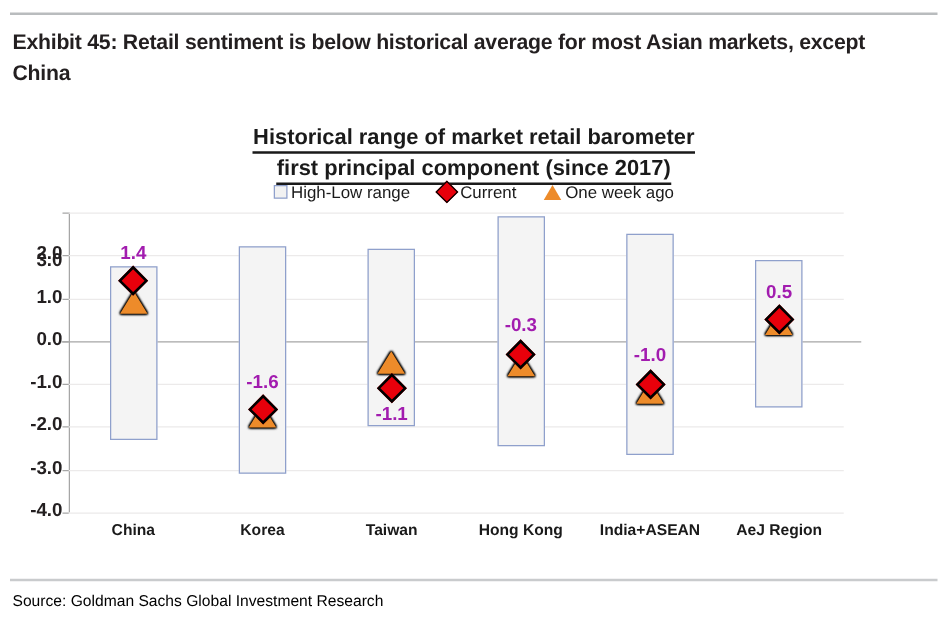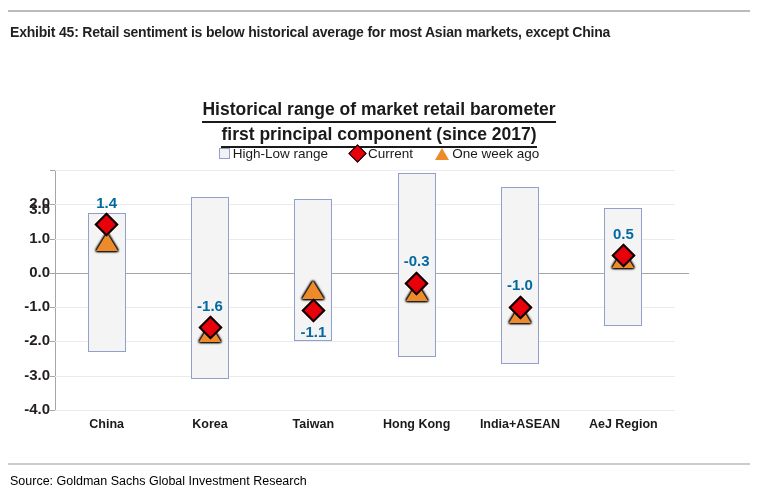--- a/index.html
+++ b/index.html
@@ -9,21 +9,21 @@
     font-family:"Liberation Sans", sans-serif;
     color:#231f20;
     overflow:hidden;
     position:relative;
   }
   .top-rule{
     position:absolute;left:8px;top:10px;width:742px;height:2px;background:#b9bcbe;
   }
   .exhibit-title{
     position:absolute;left:10px;top:22px;width:720px;
-    font-size:14px;font-weight:bold;line-height:1.45;
+    font-size:17px;font-weight:bold;line-height:1.45;
     letter-spacing:-0.2px;
     color:#231f20;
   }
   .chart-area{
     position:absolute;left:0;top:92px;width:646px;height:355px;
   }
   .chart-title{
     position:absolute;left:129px;top:6px;width:500px;
     text-align:center;font-size:17.5px;font-weight:bold;line-height:1.32;
     color:#1a1a1a;
@@ -81,21 +81,21 @@
     position:absolute;width:17px;height:17px;background:#e8000b;
     border:2.3px solid #000;box-sizing:border-box;transform:rotate(45deg);
   }
   .marker-tri{
     position:absolute;width:0;height:0;
     border-left:11px solid transparent;border-right:11px solid transparent;
     border-bottom:18px solid #ed8b2a;
     filter:drop-shadow(0 0 0.8px #000) drop-shadow(0 0 0.8px #000) drop-shadow(0 0 0.6px #000);
   }
   .dlabel{
-    position:absolute;font-size:15px;font-weight:bold;color:#0369a1;white-space:nowrap;
+    position:absolute;font-size:15px;font-weight:bold;color:#a21caf;white-space:nowrap;
     text-align:center;
   }
   .xlab{
     position:absolute;font-size:12.5px;font-weight:bold;color:#1a1a1a;
     text-align:center;white-space:nowrap;
   }
   .xlabels{position:absolute;left:55px;top:325px;width:620px;height:22px;}
   .bottom-rule{
     position:absolute;left:8px;top:463px;width:742px;height:1.6px;background:#c9cbcd;
   }

